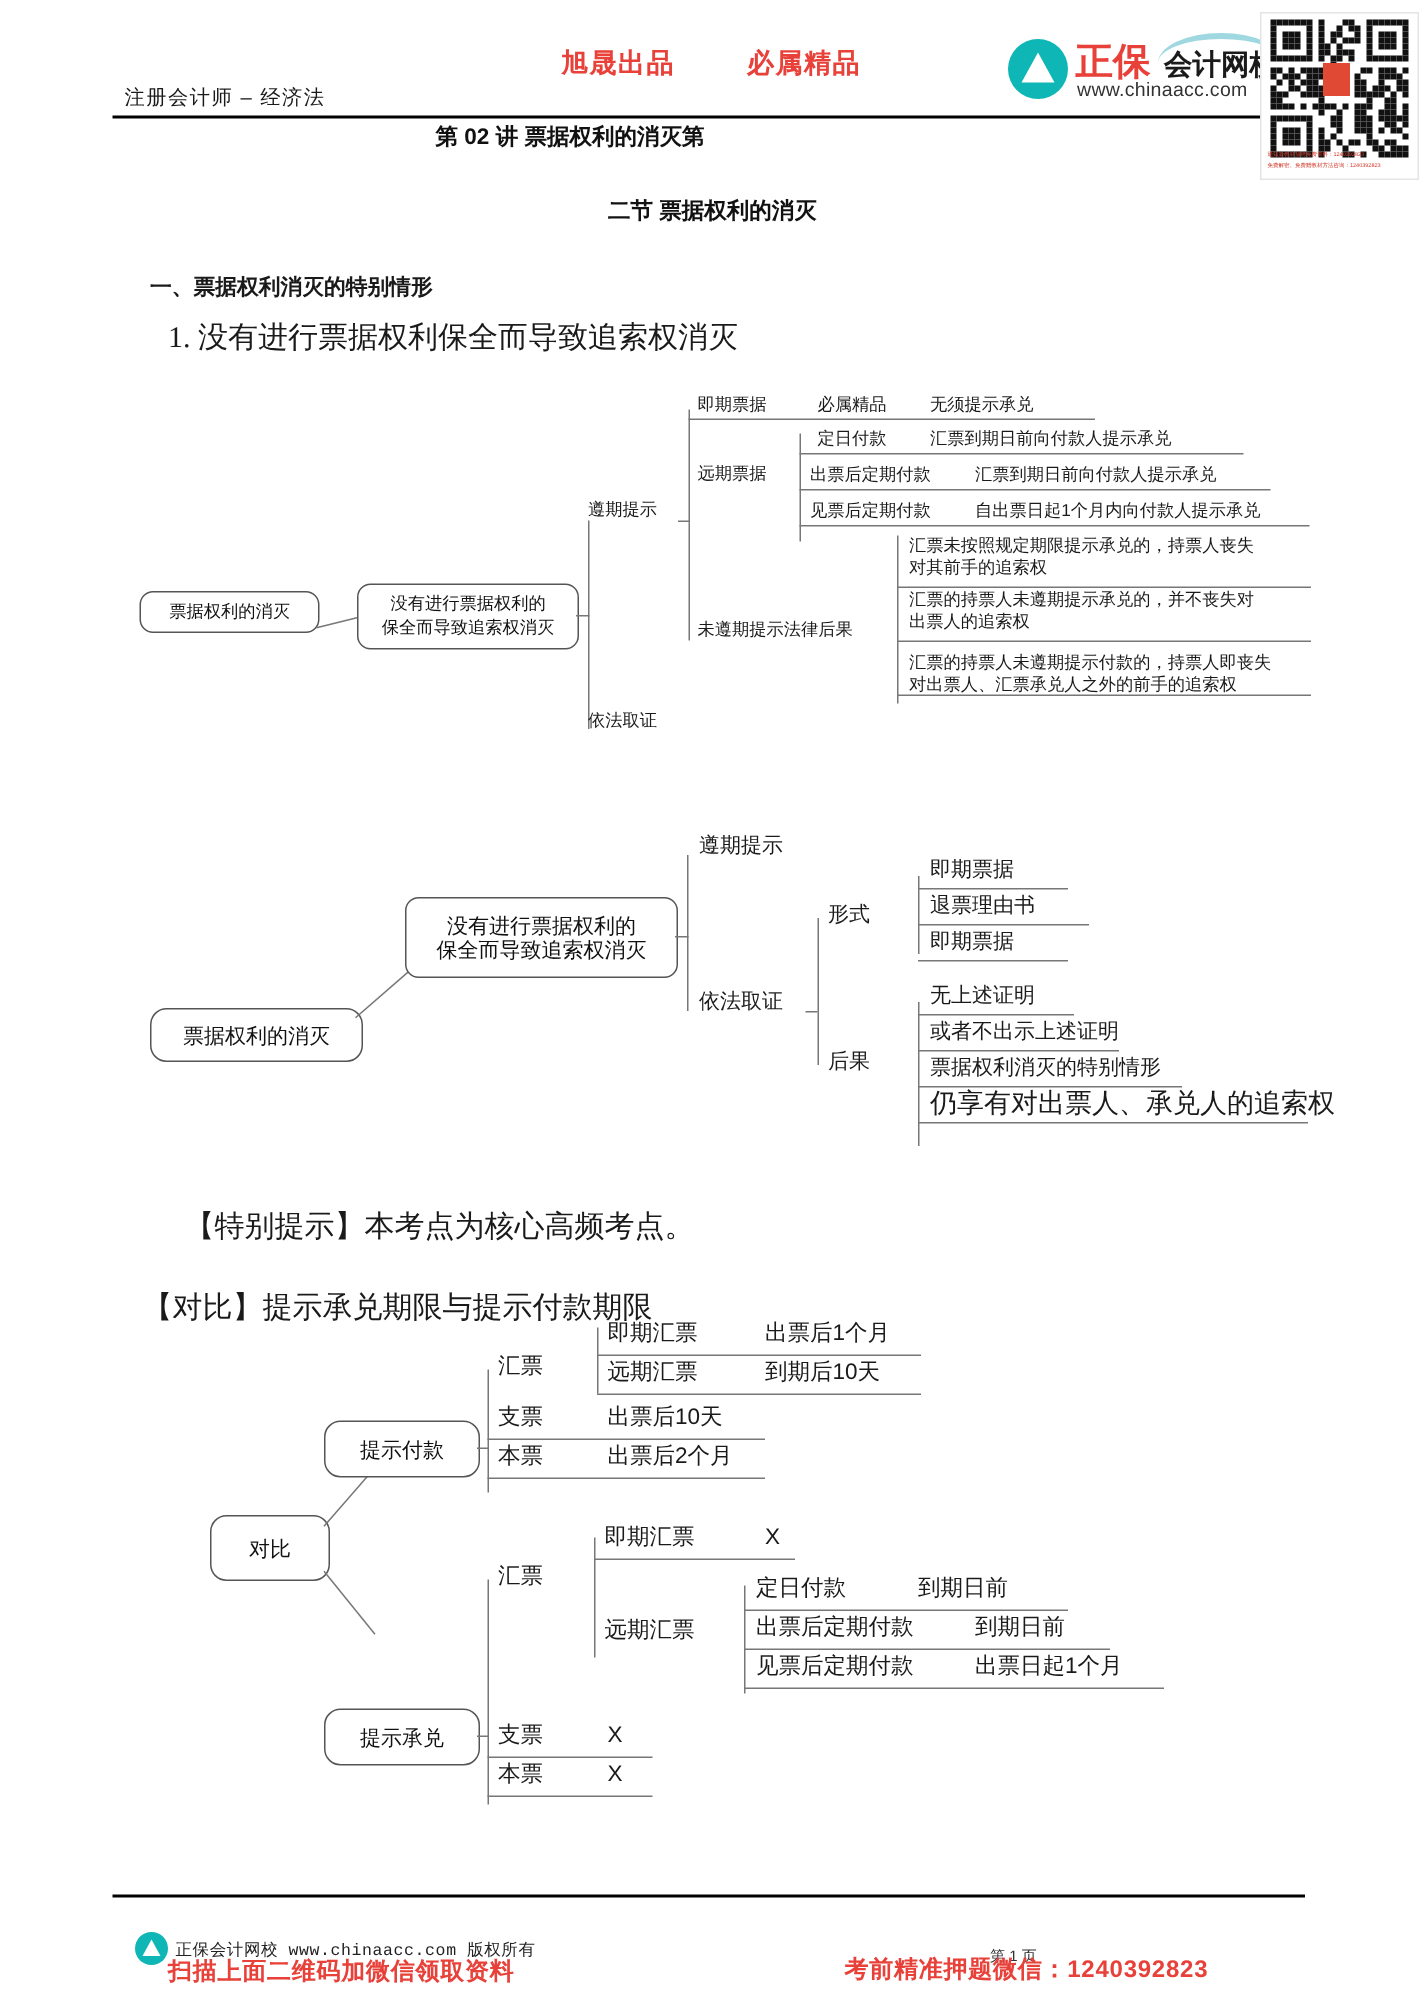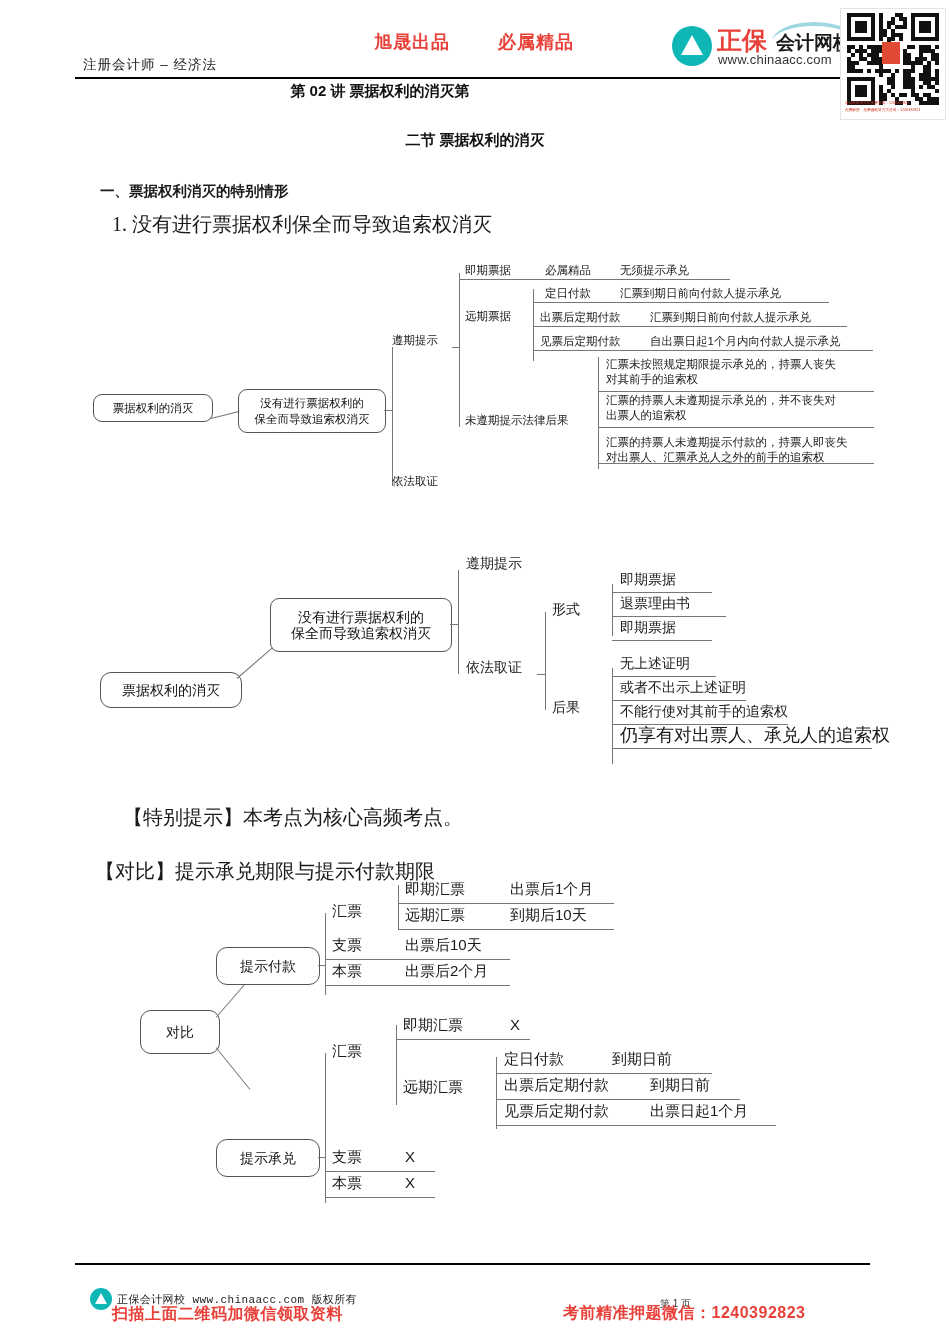--- a/index.html
+++ b/index.html
@@ -466,21 +466,21 @@
   <div class="node" style="left:620px;top:36px;font-size:14px;">退票理由书</div>
   <div class="ul" style="left:612px;top:56px;width:114px;"></div>
   <div class="node" style="left:620px;top:60px;font-size:14px;">即期票据</div>
   <div class="ul" style="left:612px;top:80px;width:100px;"></div>
 
   <div class="vl" style="left:612px;top:108px;height:96px;"></div>
   <div class="node" style="left:620px;top:96px;font-size:14px;">无上述证明</div>
   <div class="ul" style="left:612px;top:116px;width:104px;"></div>
   <div class="node" style="left:620px;top:120px;font-size:14px;">或者不出示上述证明</div>
   <div class="ul" style="left:612px;top:140px;width:134px;"></div>
-  <div class="node" style="left:620px;top:144px;font-size:14px;">不能行使对其前手的追索权</div>
+  <div class="node" style="left:620px;top:144px;font-size:14px;">票据权利消灭的特别情形</div>
   <div class="ul" style="left:612px;top:164px;width:176px;"></div>
   <div class="node" style="left:620px;top:168px;font-size:18px;">仍享有对出票人、承兑人的追索权</div>
   <div class="ul" style="left:612px;top:188px;width:260px;"></div>
 </div>
 
 <div class="abs body-text" id="tip-note">【特别提示】本考点为核心高频考点。</div>
 <div class="abs body-text" id="compare-note">【对比】提示承兑期限与提示付款期限</div>
 
 <div class="abs" id="diagram-3" style="left:0;top:885px;width:950px;height:330px;">
 

